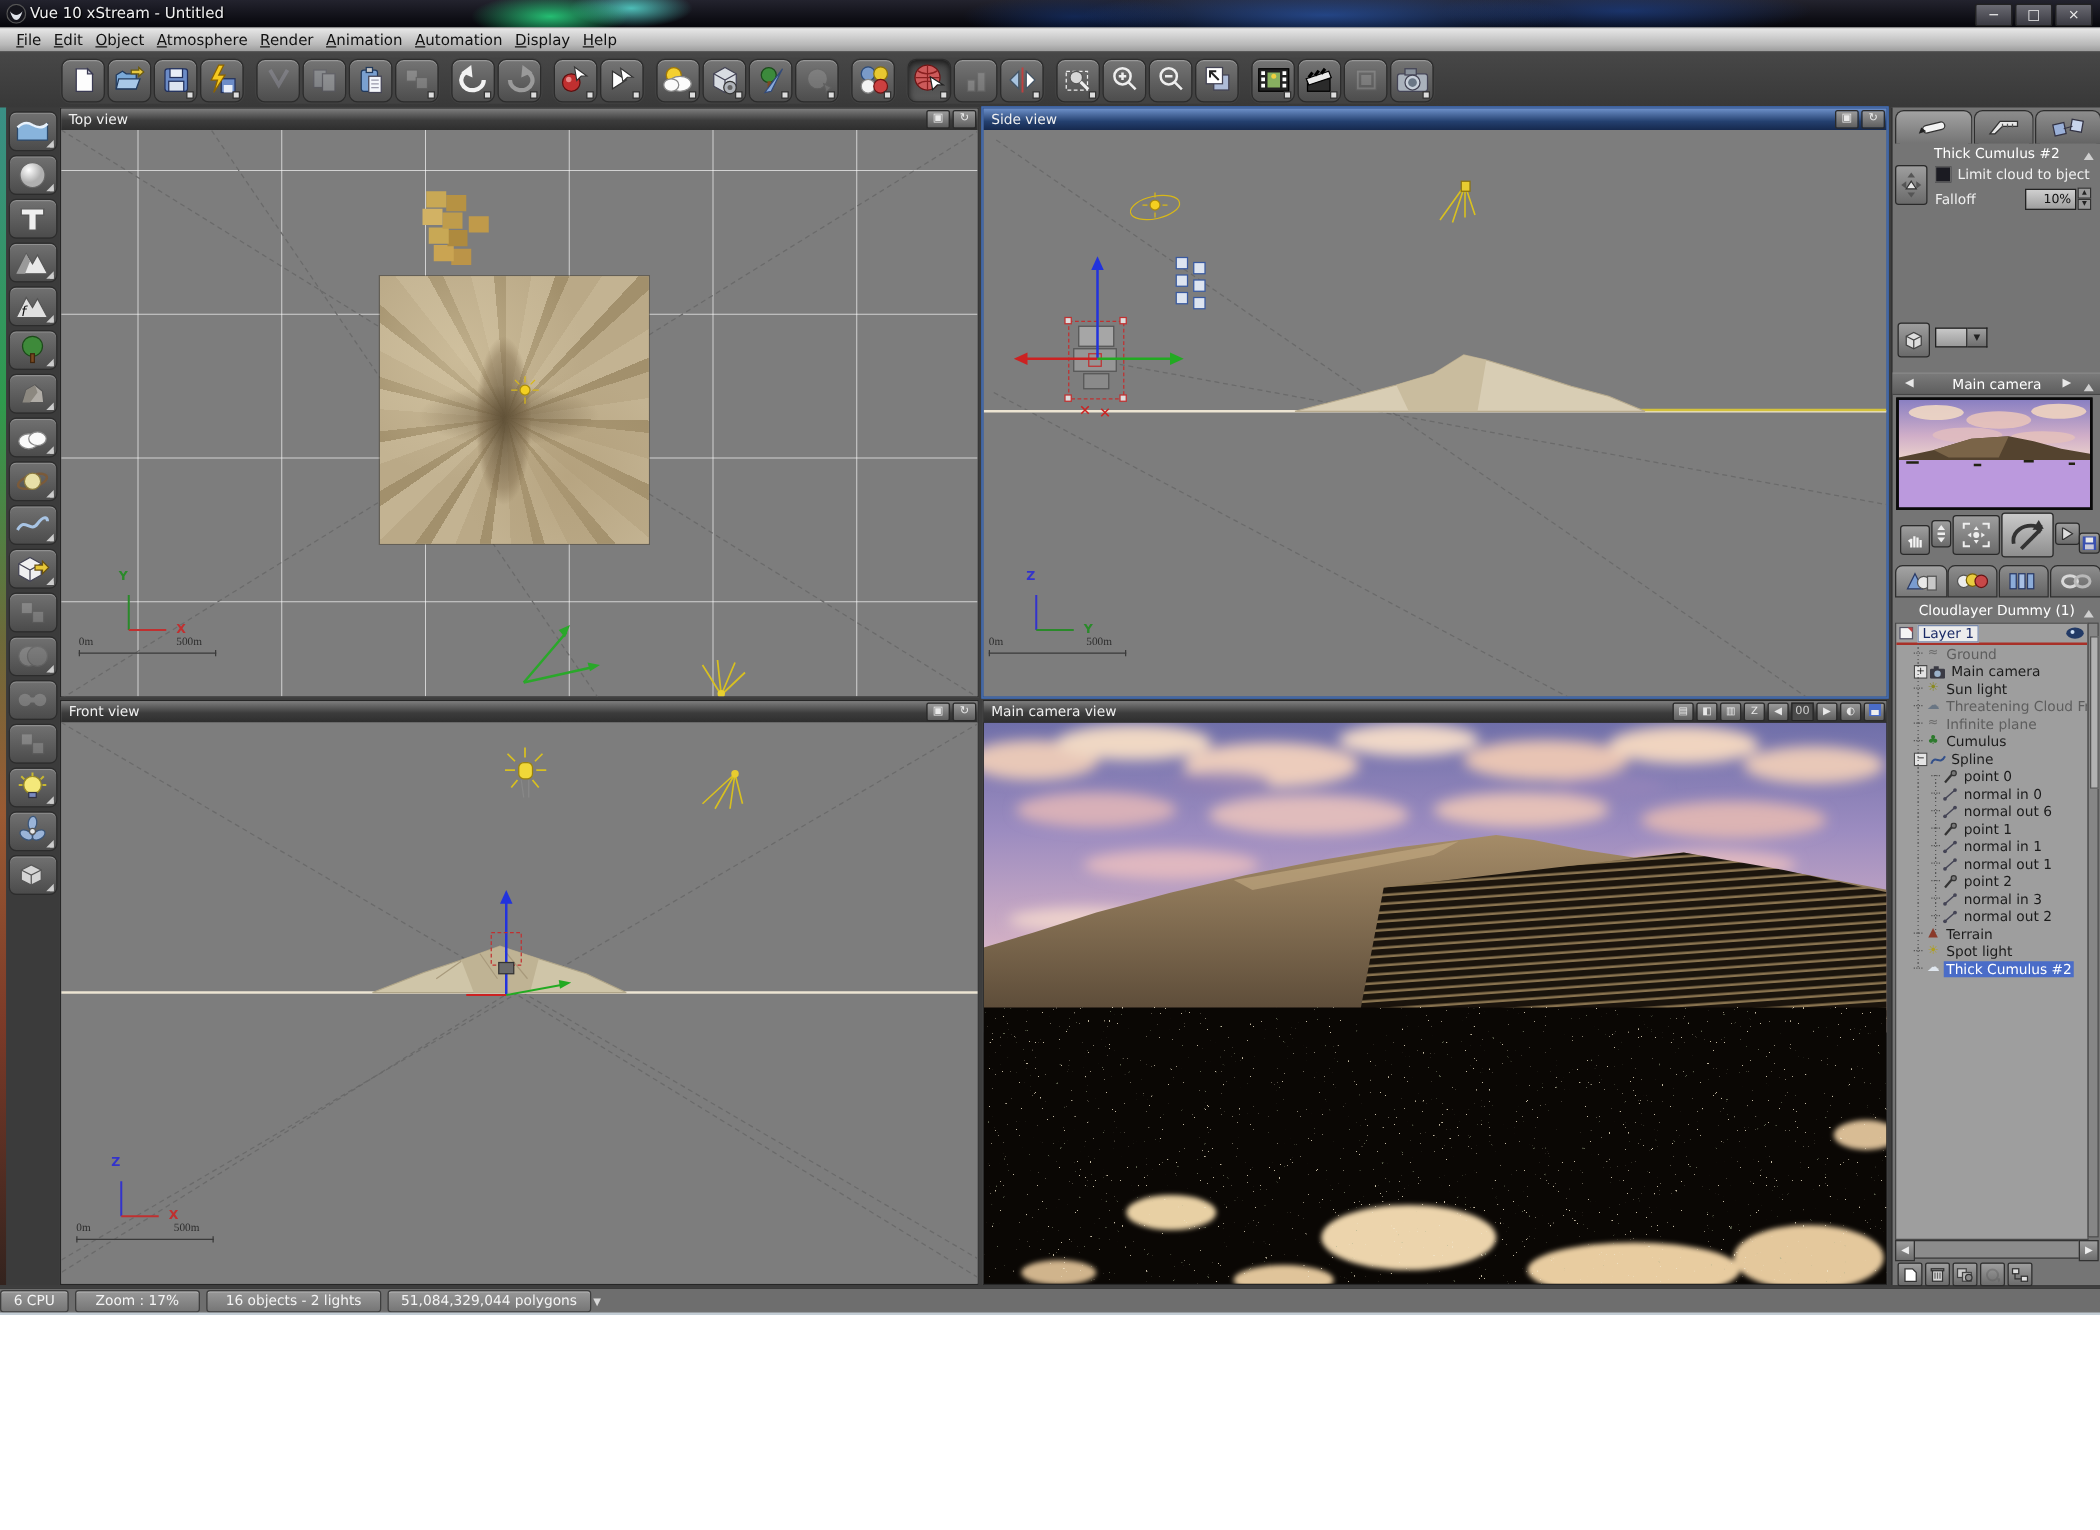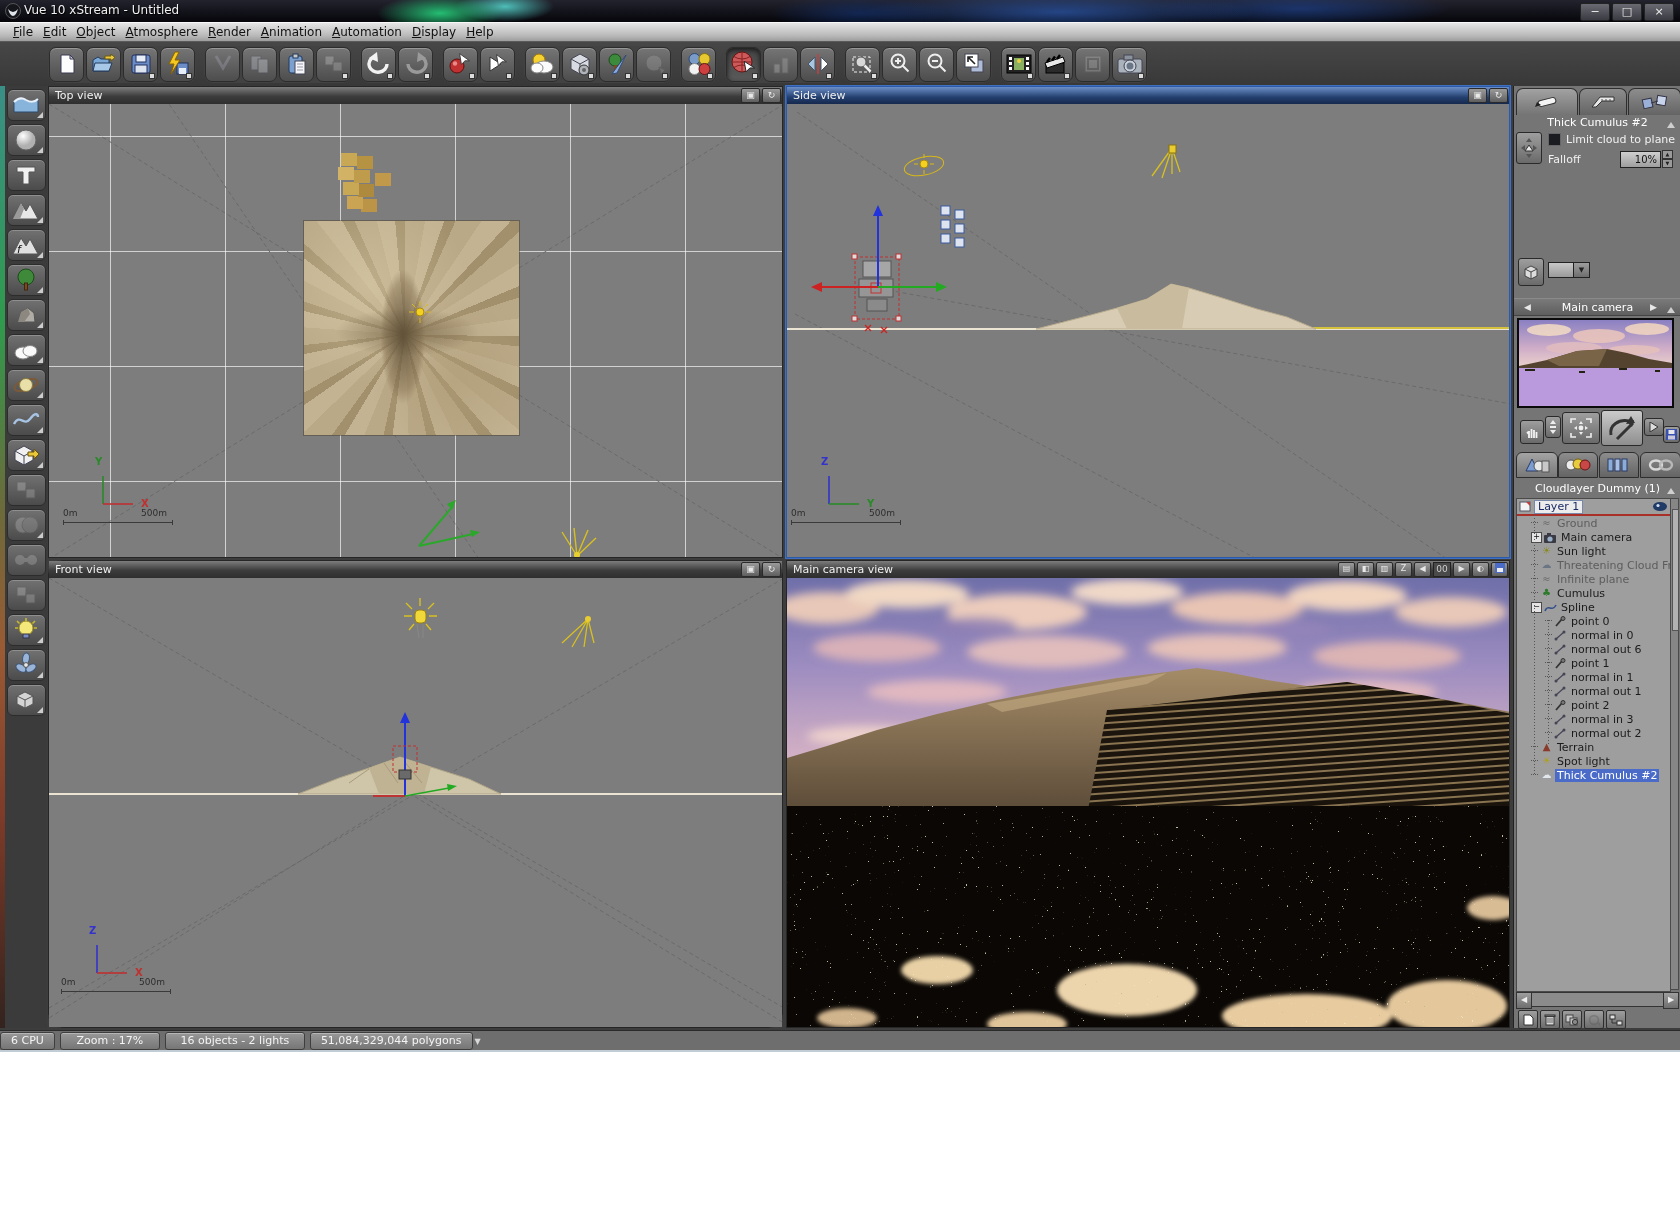--- a/index.html
+++ b/index.html
@@ -48,21 +48,21 @@
   .vp.active .hdr{background:linear-gradient(#6c8fc8,#24406f 60%,#16294e);}
   .vbody{position:absolute;left:0;top:17px;right:0;bottom:0;overflow:hidden;background:#7d7d7d;}
   .hbtn{width:17px;height:13px;margin:0 1px;background:linear-gradient(#9a9a9a,#5f5f5f);border:1px solid #2a2a2a;border-radius:2px;
     font-size:9px;line-height:12px;color:#e8e8e8;text-align:center;}
   .hspace{flex:1;}
   .gridbg{position:absolute;inset:0;
     background-image:linear-gradient(90deg,rgba(255,255,255,.65) 0 1px,transparent 1px),
                      linear-gradient(rgba(255,255,255,.65) 0 1px,transparent 1px);
     background-size:115px 115px,115px 115px;background-position:61px 0,0 32px;}
   .axislabel{position:absolute;font-size:10px;font-weight:bold;}
-  .scalelabel{position:absolute;font-size:9px;color:#2e2e2e;}
+  .scalelabel{position:absolute;font-size:9px;color:#2e2e2e;font-family:Liberation Serif, serif;}
   .scaleline{position:absolute;height:1px;background:#3a3a3a;}
   .scaleline:before,.scaleline:after{content:"";position:absolute;top:-2px;width:1px;height:5px;background:#3a3a3a;}
   .scaleline:before{left:0;} .scaleline:after{right:0;}
   .horizon{position:absolute;height:2px;background:#ece4d2;}
   
   .chbtn{width:15px;height:13px;margin:0 1px;background:linear-gradient(#9a9a9a,#606060);border:1px solid #2a2a2a;border-radius:2px;
     font-size:8px;line-height:12px;color:#e8e8e8;text-align:center;}
   .framebox{min-width:16px;height:13px;background:#4a4a4a;border:1px solid #222;color:#cfcfcf;font-size:9px;line-height:12px;text-align:center;margin:0 1px;}
   
   #rightpanel{position:absolute;left:1513px;top:86px;width:167px;height:942px;background:#757575;border-left:1px solid #222;box-sizing:border-box;font-size:11px;color:#f0f0f0;}
@@ -592,21 +592,21 @@
           <path d="M14 40 H44" stroke="#2a8a2a" stroke-width="1.6"></path>
       </svg>
       <span class="axislabel" style="left:34px;top:352px;color:#3333cc">Z</span>
       <span class="axislabel" style="left:80px;top:394px;color:#2a8a2a">Y</span>
       <span class="scalelabel" style="left:4px;top:404px">0m</span>
       <span class="scalelabel" style="left:82px;top:404px">500m</span>
       <div class="scaleline" style="left:4px;top:418px;width:110px"></div>
     </div>
   </div>
 
-  <div class="vp" id="vp-front" style="left:48px;top:560px;width:735px;height:468px;border-radius:14px;">
+  <div class="vp" id="vp-front" style="left:48px;top:560px;width:735px;height:468px;">
     <div class="hdr">
       <span>Front view</span>
       <span class="hspace"></span>
       <span class="hbtn">▣</span>
       <span class="hbtn">↻</span>
     </div>
     <div class="vbody">
       <svg width="735" height="451" style="position:absolute;inset:0">
         <line x1="0" y1="0" x2="735" y2="430" stroke="#6a6a6a" stroke-dasharray="4 3"></line>
         <line x1="0" y1="430" x2="735" y2="0" stroke="#6a6a6a" stroke-dasharray="4 3"></line>
@@ -773,21 +773,21 @@
       <svg width="18" height="22">
           <path d="M9 1 l3 4 -6 0z" fill="#555"></path>
           <path d="M9 21 l3 -4 -6 0z" fill="#555"></path>
           <path d="M1 11 l4 -3 0 6z" fill="#555"></path>
           <path d="M17 11 l-4 -3 0 6z" fill="#555"></path>
           <path d="M9 8 l4 6 -8 0z" fill="#e8e8e8" stroke="#333"></path>
         </svg>
     </div>
     <div style="position:absolute;left:34px;top:47px;display:flex;align-items:center">
       <span style="width:11px;height:11px;background:#1b1b22;border:1px solid #666;margin-right:5px"></span>
-      <span>Limit cloud to plane</span>
+      <span>Limit cloud to bject</span>
     </div>
     <div style="position:absolute;left:34px;top:64px;display:flex;align-items:center">
       <span style="width:72px">Falloff</span>
       <span style="width:36px;height:15px;background:linear-gradient(#cfcfcf,#9e9e9e);border:1px solid #222;color:#111;font-size:10px;line-height:15px;text-align:right;padding-right:3px">10%</span>
       <span style="display:flex;flex-direction:column;margin-left:1px">
         <span style="width:9px;height:7px;background:#9a9a9a;border:1px solid #333;font-size:5px;line-height:6px;text-align:center;color:#222">▲</span>
         <span style="width:9px;height:7px;background:#9a9a9a;border:1px solid #333;font-size:5px;line-height:6px;text-align:center;color:#222">▼</span>
       </span>
     </div>
 

